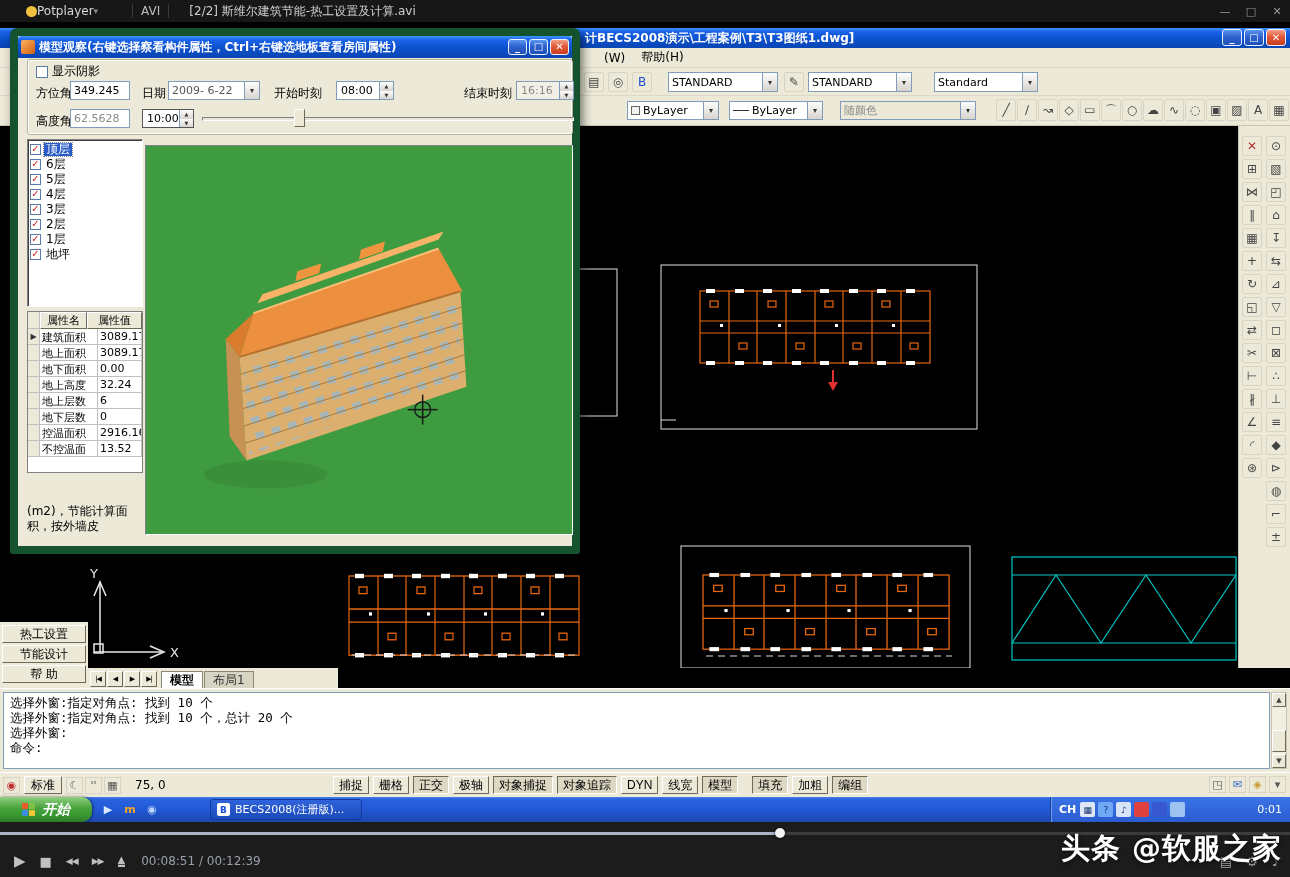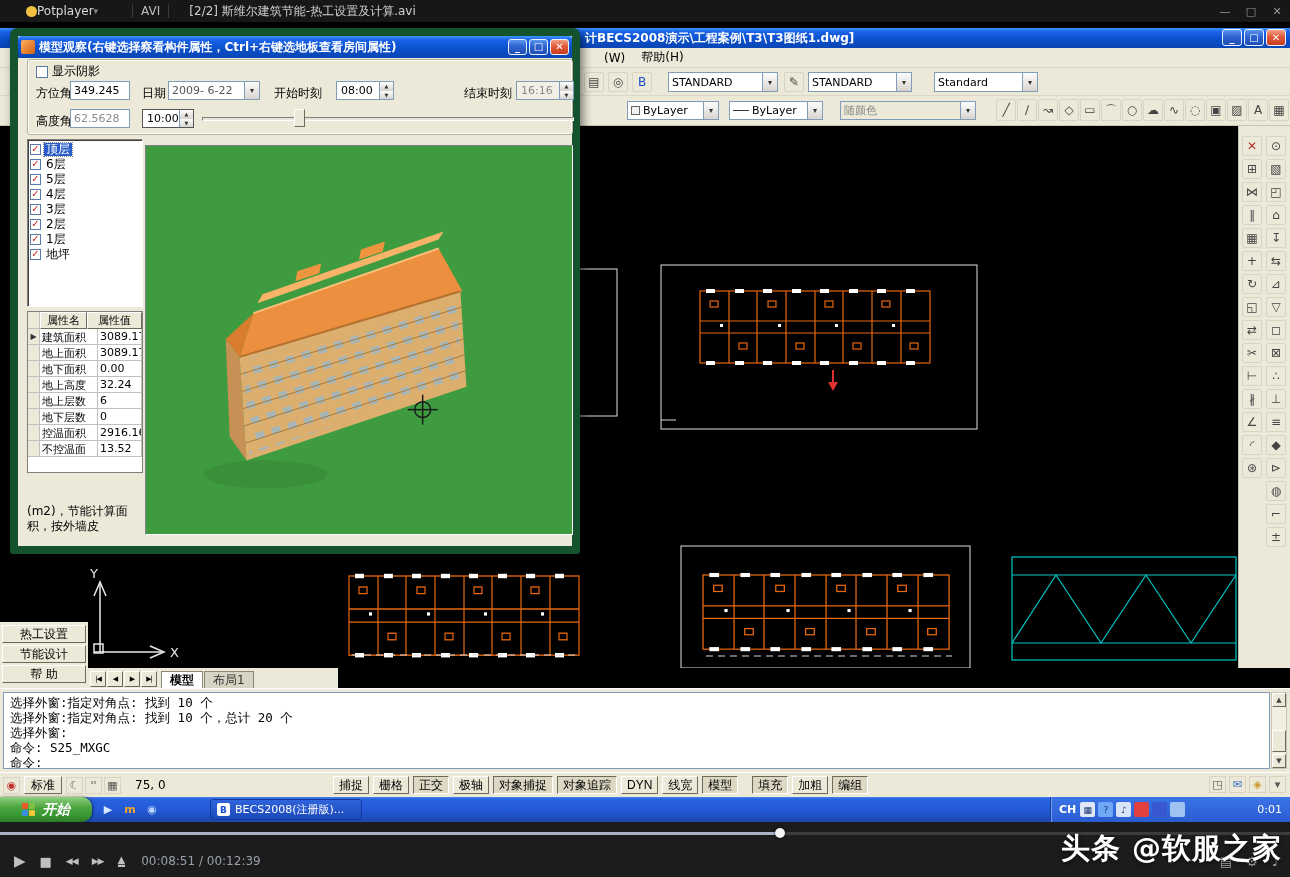--- a/index.html
+++ b/index.html
@@ -381,21 +381,20 @@
           <span class="tab">布局1</span>
         </span>
     </div>
 
     <div class="cmd">
       <div class="cmd-text">
 
       <div class="cmd-line">选择外窗:指定对角点: 找到 10 个</div>
           <div class="cmd-line">选择外窗:指定对角点: 找到 10 个，总计 20 个</div>
           <div class="cmd-line">选择外窗:</div>
-          <div class="cmd-line">命令: S25_MXGC</div>
           <div class="cmd-line">命令:</div>
         </div>
       <div class="cmd-sb">
         <span class="xpraised sb-btn" style="top:0">▲</span>
         <span class="xpraised sb-thumb"></span>
         <span class="xpraised sb-btn" style="bottom:0">▼</span>
       </div>
     </div>
 
     <div class="statusbar">

